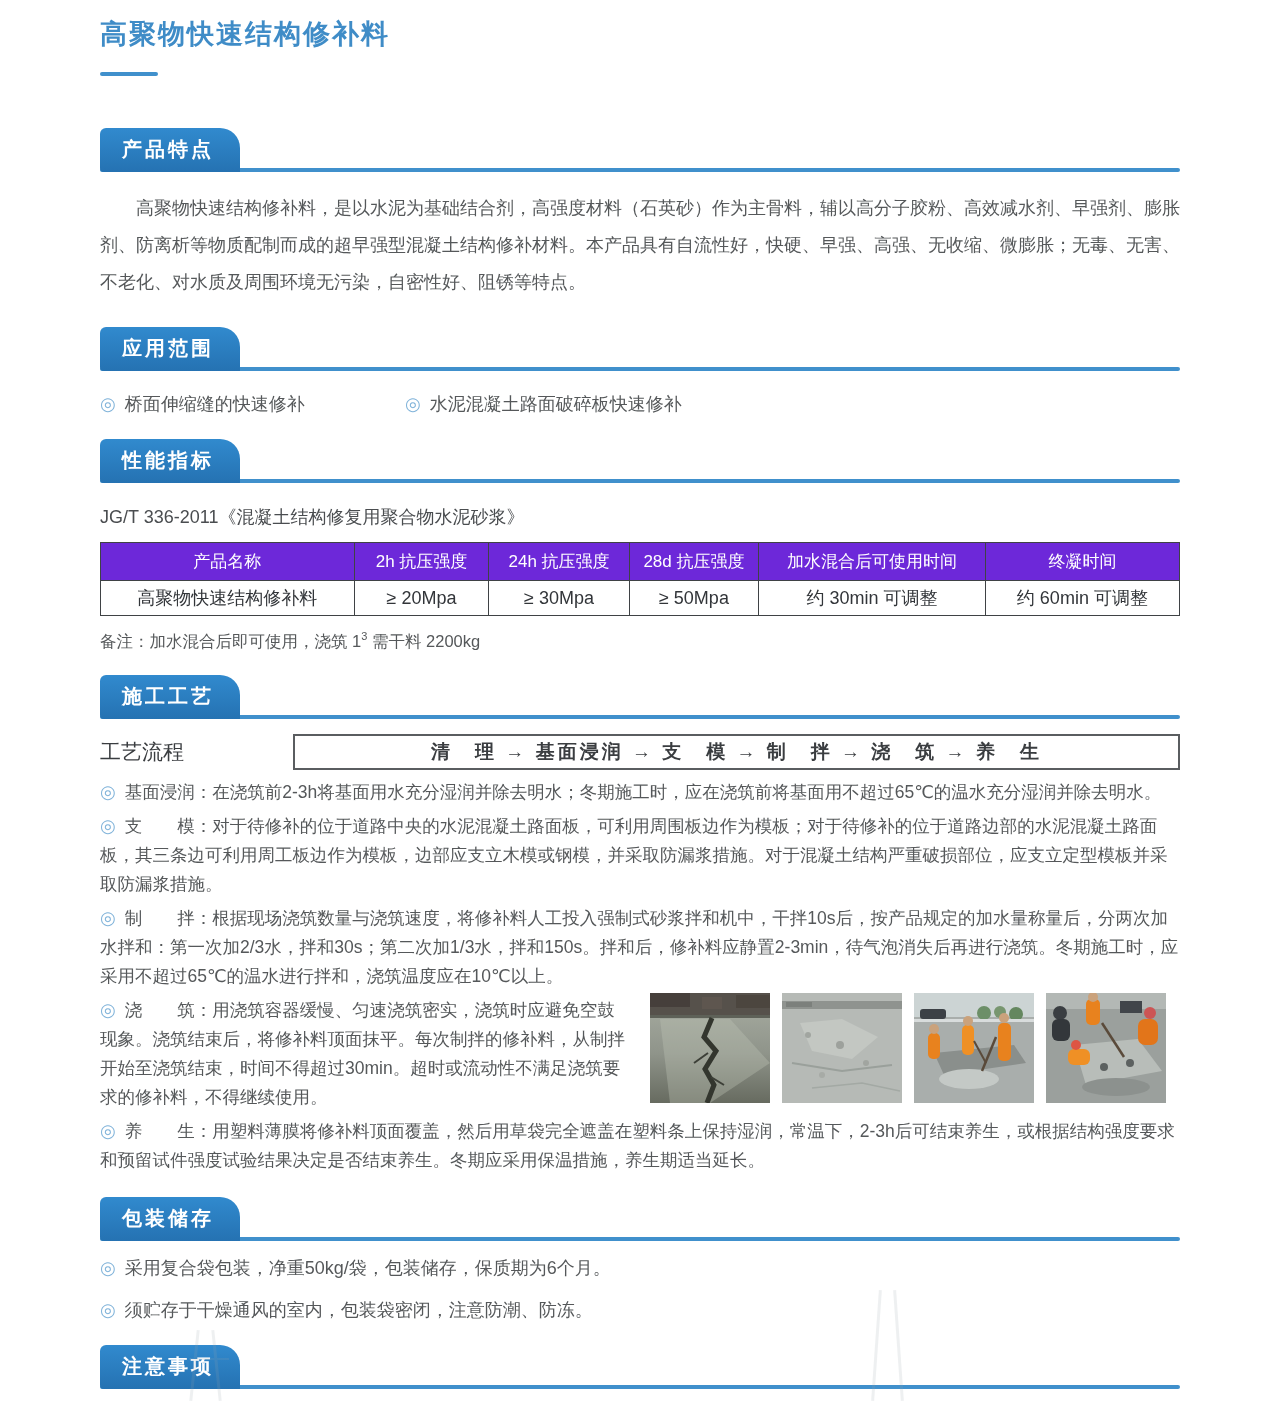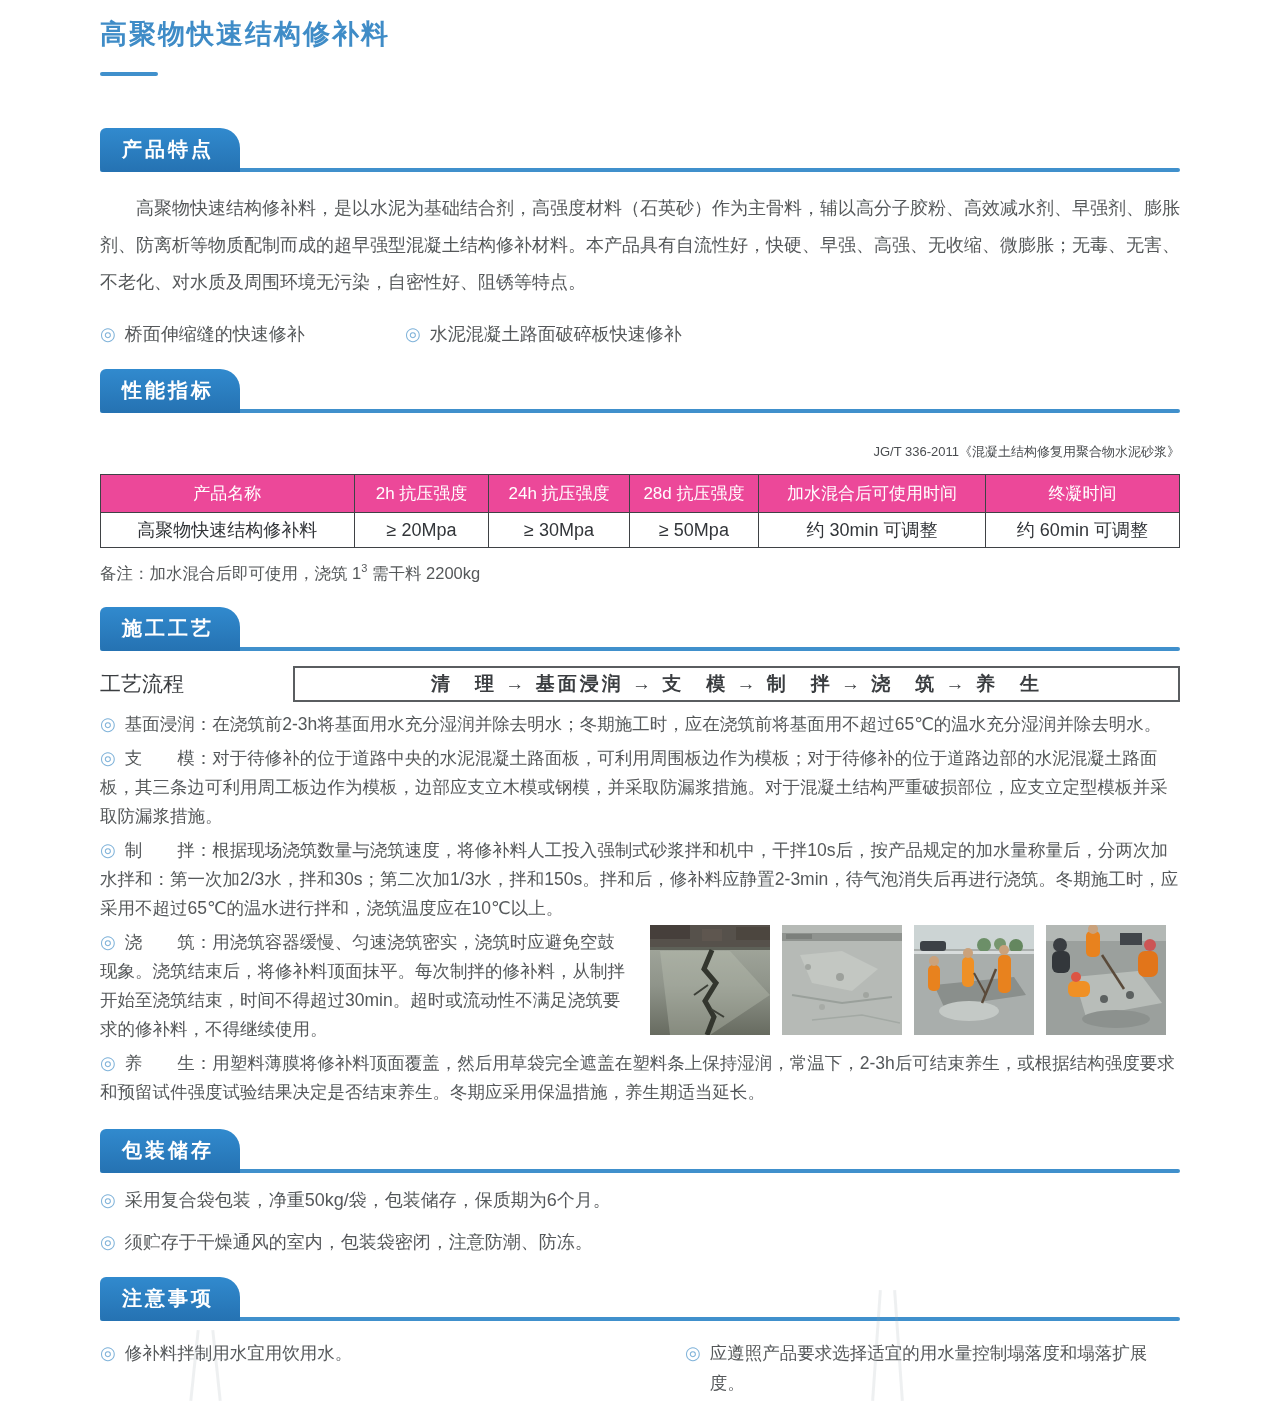--- a/index.html
+++ b/index.html
@@ -19,24 +19,24 @@
 
   .body-text { font-size:18px; color:#55585a; line-height:37px; margin-top:18px; }
   .indent { text-indent:2em; }
 
   .bullet { color:#82b4da; font-size:18px; margin-right:9px; flex:none; }
   .bullet-item { display:flex; align-items:flex-start; font-size:18px; color:#55585a; line-height:30px; }
 
   .app-row { display:flex; margin-top:18px; }
   .app-row .bullet-item:first-child { width:305px; }
 
-  .standard { text-align:right; font-size:13px; color:#4a4d50; margin-top:30px; }
+  .standard { text-align:left; font-size:18px; color:#4a4d50; margin-top:22px; }
 
   table.perf { width:100%; border-collapse:collapse; table-layout:fixed; margin-top:13px; }
-  table.perf th { background:#ec4899; color:#ffffff; font-size:17px; font-weight:normal; padding:7px 2px; border:1px solid #3f4245; }
+  table.perf th { background:#6d28d9; color:#ffffff; font-size:17px; font-weight:normal; padding:7px 2px; border:1px solid #3f4245; }
   table.perf td { font-size:18px; color:#323539; text-align:center; padding:5px 2px; border:1px solid #3f4245; }
   .note-line { font-size:16.5px; color:#55585a; margin-top:14px; }
   .note-line sup { font-size:11px; }
 
   .flow-row { display:flex; align-items:center; margin-top:15px;gap:48px; }
   .flow-label { flex:none; width:145px; font-size:21px; color:#3a3d40; }
   .flow-box { flex:1; border:2px solid #5a5d60; height:36px; display:flex; align-items:center; justify-content:center;
               font-size:19px; font-weight:bold; color:#3a3d40; letter-spacing:3px; }
 
   .steps { margin-top:8px; }
@@ -66,20 +66,24 @@
 
     <div class="title">高聚物快速结构修补料</div>
     <div class="title-underline"></div>
 
     <div class="sec-header" style="margin-top:56px;">
       <div class="sec-line"></div>
       <div class="sec-badge">产品特点</div>
     </div>
     <p class="body-text indent">高聚物快速结构修补料，是以水泥为基础结合剂，高强度材料（石英砂）作为主骨料，辅以高分子胶粉、高效减水剂、早强剂、膨胀剂、防离析等物质配制而成的超早强型混凝土结构修补材料。本产品具有自流性好，快硬、早强、高强、无收缩、微膨胀；无毒、无害、不老化、对水质及周围环境无污染，自密性好、阻锈等特点。</p>
 
+    <div class="sec-header mt-sec-lg">
+      <div class="sec-line"></div>
+      <div class="sec-badge">应用范围</div>
+    </div>
     <div class="app-row">
       <div class="bullet-item">
         <span class="bullet">◎</span>
         <span>桥面伸缩缝的快速修补</span>
       </div>
       <div class="bullet-item">
         <span class="bullet">◎</span>
         <span>水泥混凝土路面破碎板快速修补</span>
       </div>
     </div>

